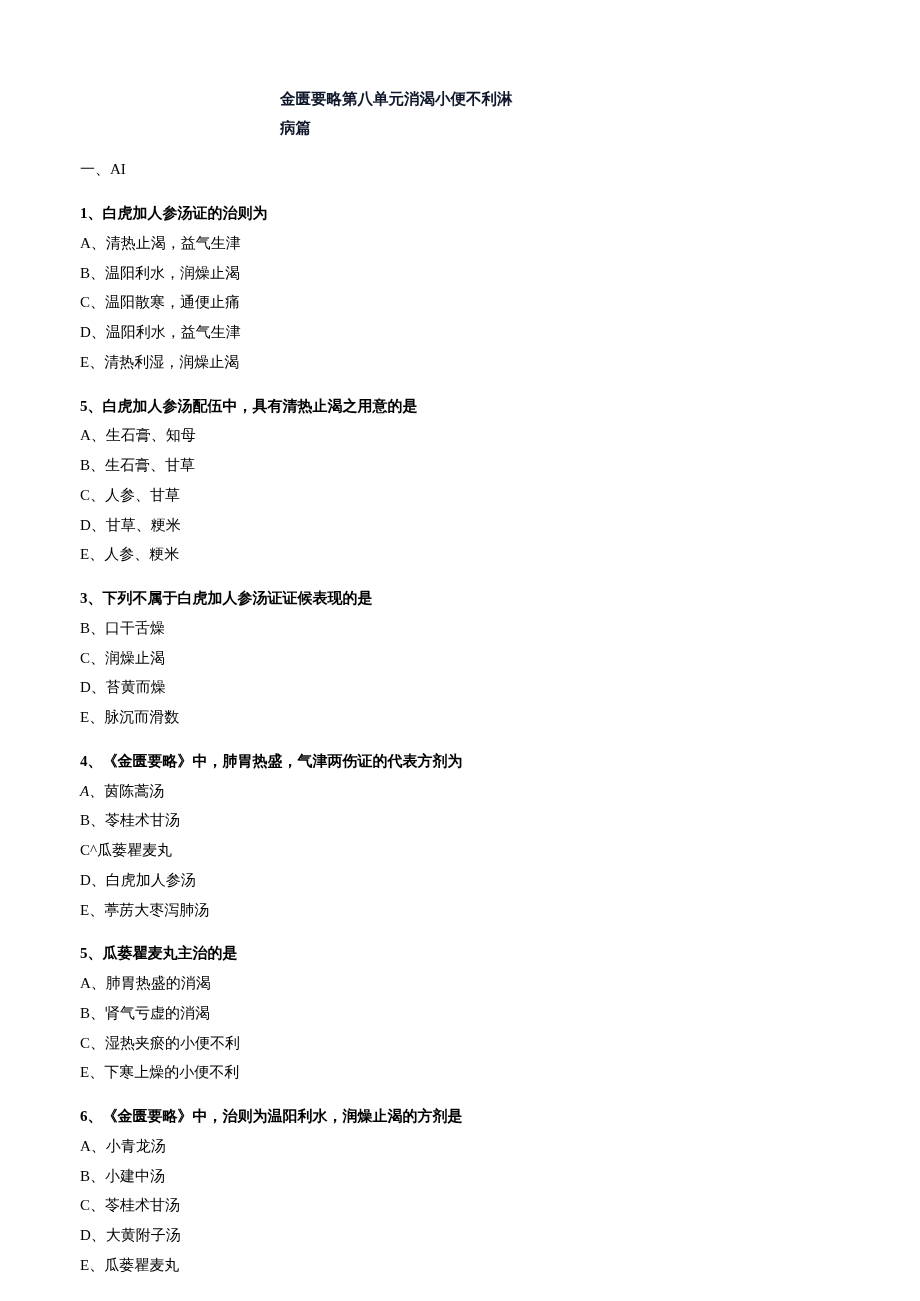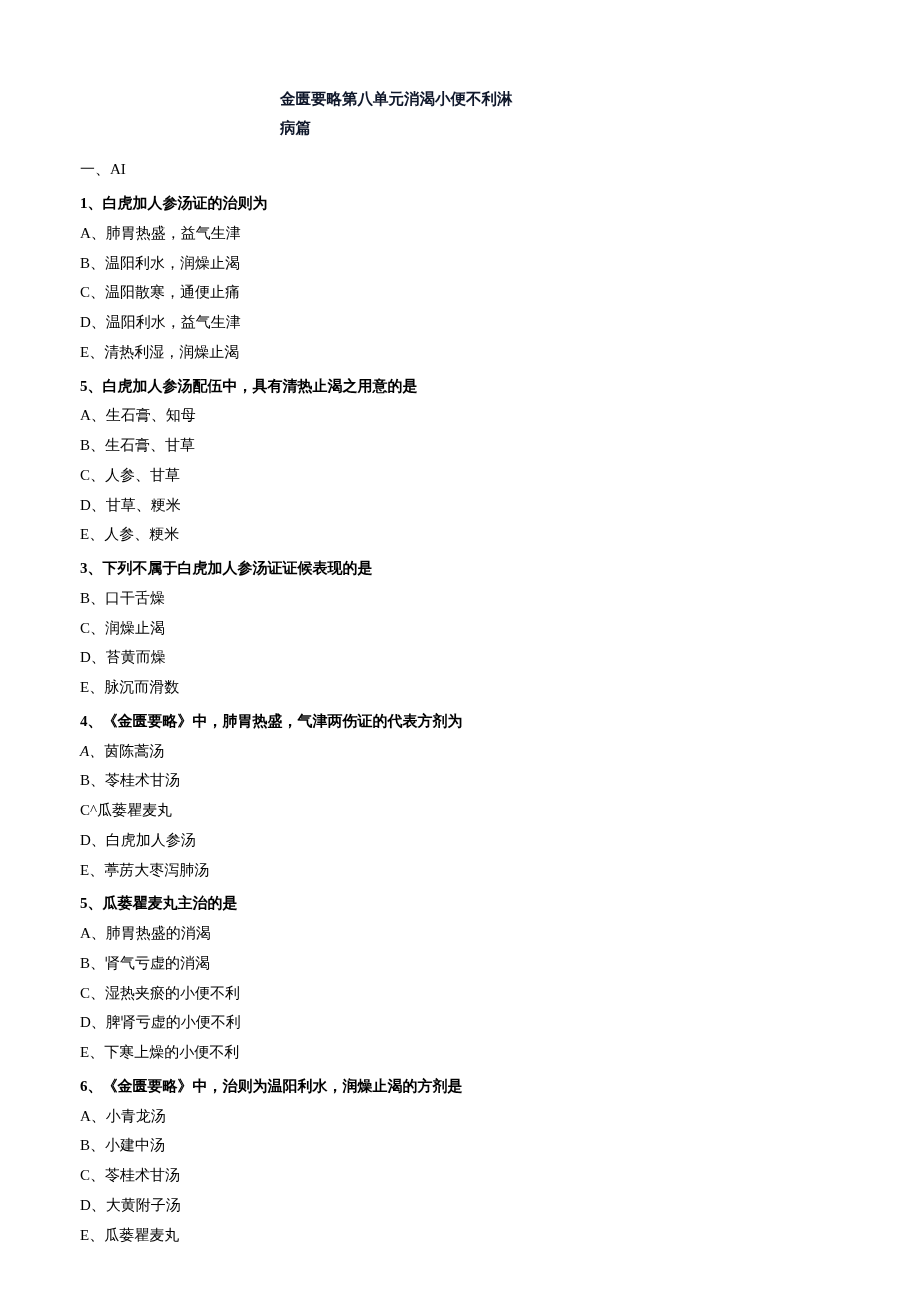--- a/index.html
+++ b/index.html
@@ -24,21 +24,21 @@
     margin-bottom: 14px;
     font-size: 15.5px;
   }
   .title-block .line {
     display: block;
   }
   .section-label {
     margin-bottom: 5px;
   }
   .question {
-    margin-top: 6px;
+    margin-top: 16px;
   }
   .question .stem {
     font-weight: bold;
   }
   .option {
     margin-top: 2px;
   }
   
   .option .marker-italic { font-style: italic; }
 </style>
@@ -50,21 +50,21 @@
   <div class="title-block">
     <span class="line">金匮要略第八单元消渴小便不利淋</span>
     <span class="line">病篇</span>
   </div>
 
   <div class="section-label">一、AI</div>
 
   <div id="questions-container">
       <div class="question">
         <div class="stem">1、白虎加人参汤证的治则为</div>
-        <div class="option"><span>A、</span><span>肺胃热盛，益气生津</span></div>
+        <div class="option"><span>A、</span><span>清热止渴，益气生津</span></div>
         <div class="option"><span>B、</span><span>温阳利水，润燥止渴</span></div>
         <div class="option"><span>C、</span><span>温阳散寒，通便止痛</span></div>
         <div class="option"><span>D、</span><span>温阳利水，益气生津</span></div>
         <div class="option"><span>E、</span><span>清热利湿，润燥止渴</span></div>
       </div>
       <div class="question">
         <div class="stem">5、白虎加人参汤配伍中，具有清热止渴之用意的是</div>
         <div class="option"><span>A、</span><span>生石膏、知母</span></div>
         <div class="option"><span>B、</span><span>生石膏、甘草</span></div>
         <div class="option"><span>C、</span><span>人参、甘草</span></div>
@@ -84,21 +84,20 @@
         <div class="option"><span>B、</span><span>苓桂术甘汤</span></div>
         <div class="option"><span>C^</span><span>瓜蒌瞿麦丸</span></div>
         <div class="option"><span>D、</span><span>白虎加人参汤</span></div>
         <div class="option"><span>E、</span><span>葶苈大枣泻肺汤</span></div>
       </div>
       <div class="question">
         <div class="stem">5、瓜蒌瞿麦丸主治的是</div>
         <div class="option"><span>A、</span><span>肺胃热盛的消渴</span></div>
         <div class="option"><span>B、</span><span>肾气亏虚的消渴</span></div>
         <div class="option"><span>C、</span><span>湿热夹瘀的小便不利</span></div>
-        <div class="option"><span>D、</span><span>脾肾亏虚的小便不利</span></div>
         <div class="option"><span>E、</span><span>下寒上燥的小便不利</span></div>
       </div>
       <div class="question">
         <div class="stem">6、《金匮要略》中，治则为温阳利水，润燥止渴的方剂是</div>
         <div class="option"><span>A、</span><span>小青龙汤</span></div>
         <div class="option"><span>B、</span><span>小建中汤</span></div>
         <div class="option"><span>C、</span><span>苓桂术甘汤</span></div>
         <div class="option"><span>D、</span><span>大黄附子汤</span></div>
         <div class="option"><span>E、</span><span>瓜蒌瞿麦丸</span></div>
       </div>

